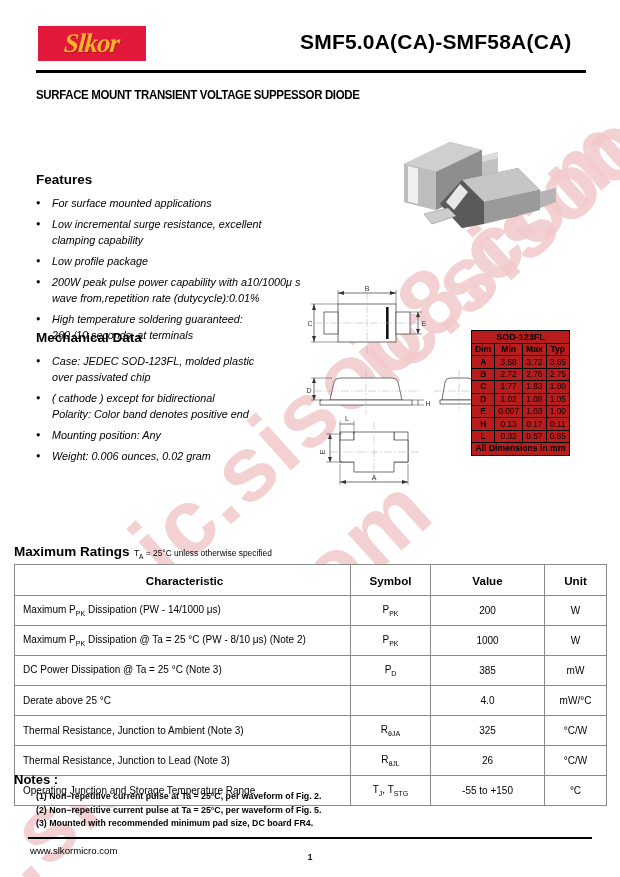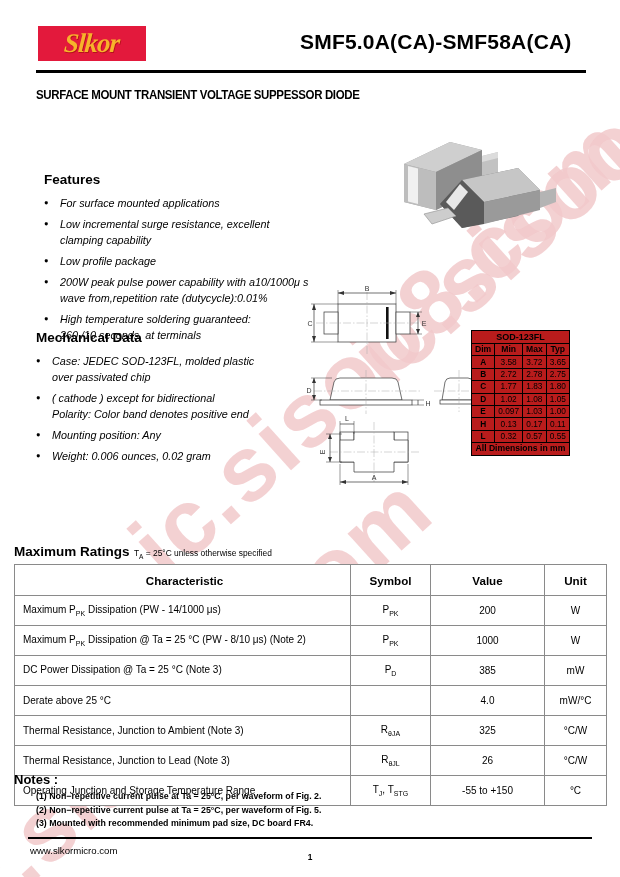--- a/index.html
+++ b/index.html
@@ -68,21 +68,21 @@
     font-size:12.5px;font-weight:bold;
     letter-spacing:-.4px;
     transform:scaleX(.92);transform-origin:left center;
     white-space:nowrap;
   }
 
   
   .sec-title{
     font-size:13.5px;font-weight:bold;
   }
-  #features-block{position:absolute;left:44px;top:172px;width:265px;z-index:20;}
+  #features-block{position:absolute;left:36px;top:172px;width:265px;z-index:20;}
   #mech-block{position:absolute;left:36px;top:330px;width:275px;z-index:20;}
   ul.bul{list-style:none;margin:8px 0 0 0;padding:0;}
   ul.bul > li{
     position:relative;
     padding-left:16px;
     font-size:10.8px;
     line-height:16px;
     margin-bottom:5px;
   }
   ul.bul > li:before{

